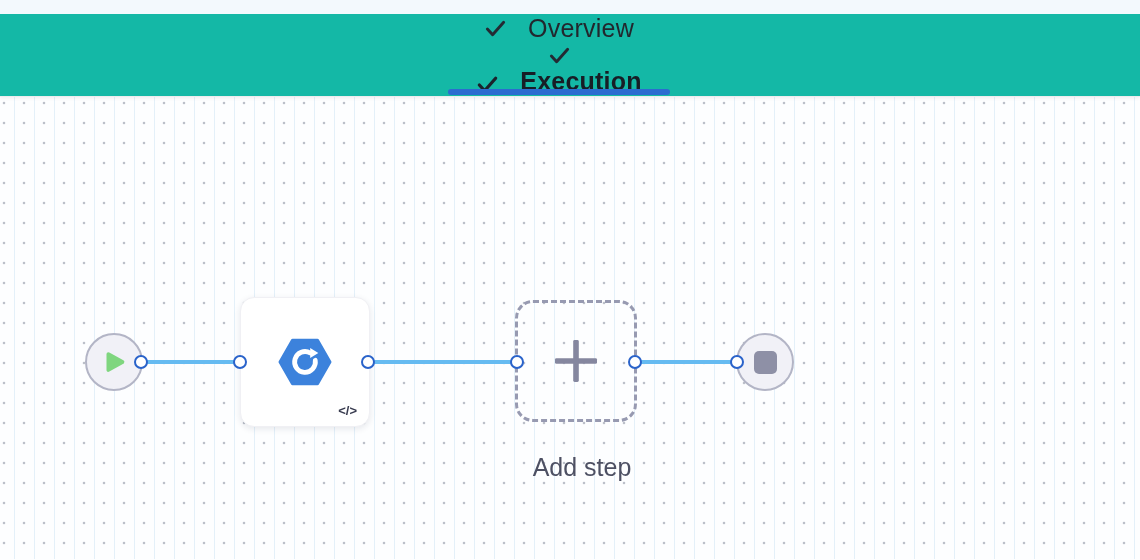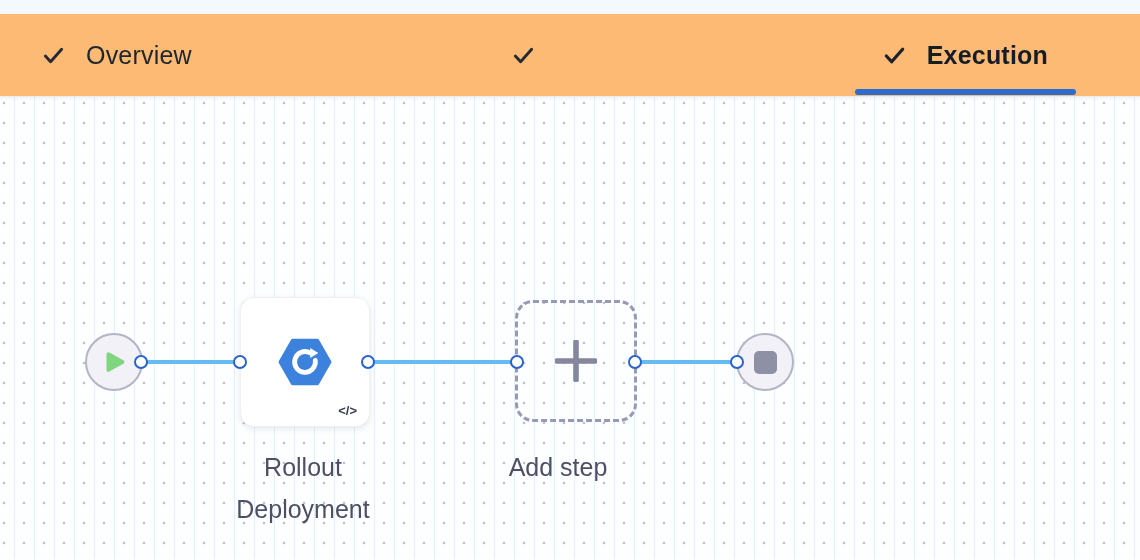--- a/index.html
+++ b/index.html
@@ -10,33 +10,33 @@
   .top-strip{
     height:14px; width:100%;
     background-color:#f3f9fd;
     background-image:radial-gradient(circle,#b6bdc6 1.1px, transparent 1.6px);
     background-size:20px 20px;
     background-position:14px 6px;
   }
 
   
   .tabbar{
-    height:83px; width:100%; background:#fdba74;
+    height:83px; width:100%; background:#14b8a6;
     border-bottom:1px solid #ececee;
     box-shadow:0 2px 3px rgba(20,30,50,0.05);
     display:flex; align-items:center; justify-content:space-between;
     padding:0 64px 0 42px;
-    position:relative; z-index:5;
+    position:relative; z-index:5;flex-direction:column;
   }
   .tab{
     height:100%; display:flex; align-items:center; gap:21px;
     position:relative; cursor:pointer;
   }
   .tab-label{ font-size:25px; color:#22272e; letter-spacing:0.2px; }
-  .tab.active{ padding:0 28px; }
+  .tab.active{ padding:0 28px;align-items:flex-end; }
   .tab.active .tab-label{ font-weight:bold; color:#171d26; }
   .check-icon{ width:23px; height:23px; display:block; }
   .tab-underline{
     position:absolute; left:0; right:0; bottom:1px; height:6px;
     border-radius:4px; background:#2b6cd0;
   }
 
   
   .canvas{
     position:relative; width:100%; height:462px;
@@ -84,21 +84,21 @@
     display:flex; align-items:center; justify-content:center;
     z-index:2; cursor:pointer;
   }
 
   
   .node-label{
     position:absolute; text-align:center; font-size:25px; line-height:42px;
     color:#4d5063; z-index:3;
   }
   .label-rollout{ left:213px; top:349px; width:180px; }
-  .label-addstep{ left:468px; top:349px; width:180px; }
+  .label-addstep{ left:492px; top:349px; width:180px; }
 </style>
 </head>
 <body>
 
 <div class="top-strip"></div>
 
 <div class="tabbar">
 
   <div class="tab">
     <svg class="check-icon" viewBox="0 0 24 24">
@@ -156,16 +156,15 @@
     <div class="stop-square"></div>
   </div>
 
   <div class="port" style="left:134px;"></div>
   <div class="port" style="left:233px;"></div>
   <div class="port" style="left:361px;"></div>
   <div class="port" style="left:510px;"></div>
   <div class="port" style="left:628px;"></div>
   <div class="port" style="left:730px;"></div>
 
-  <div class="node-label label-rollout">Rollout Deployment</div>
   <div class="node-label label-addstep">Add step</div>
 
 </div>
 
 </body></html>

